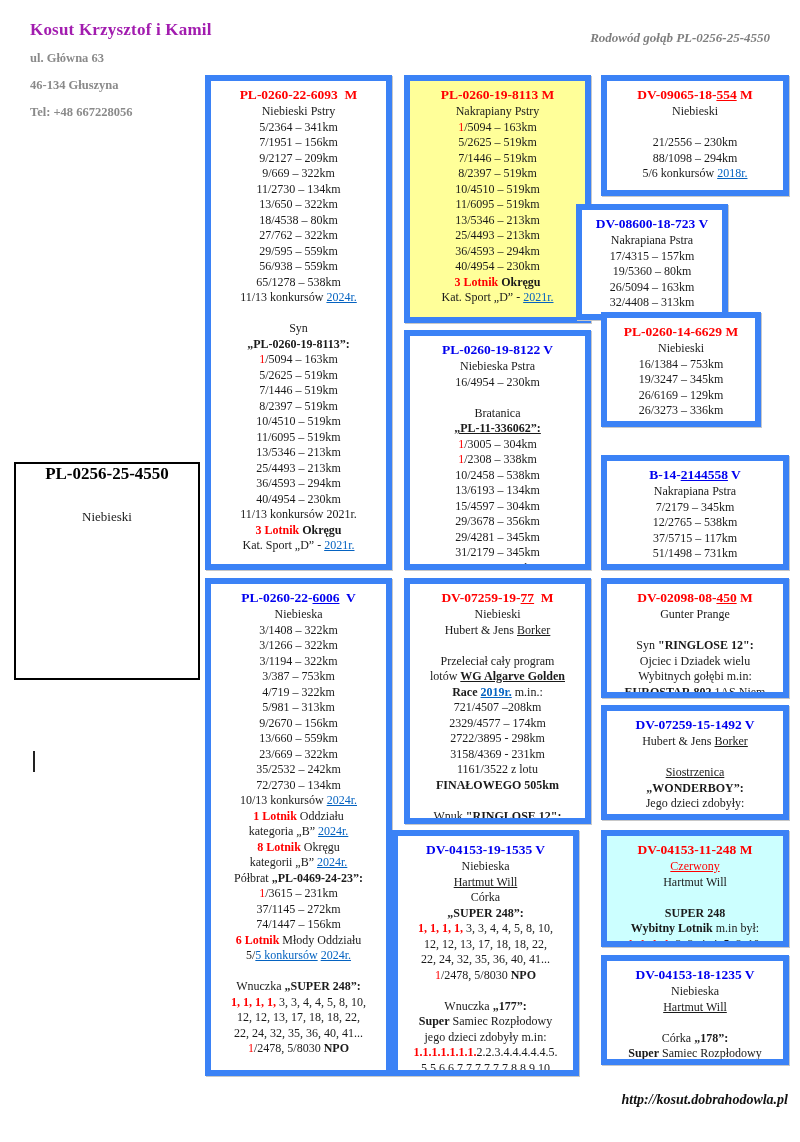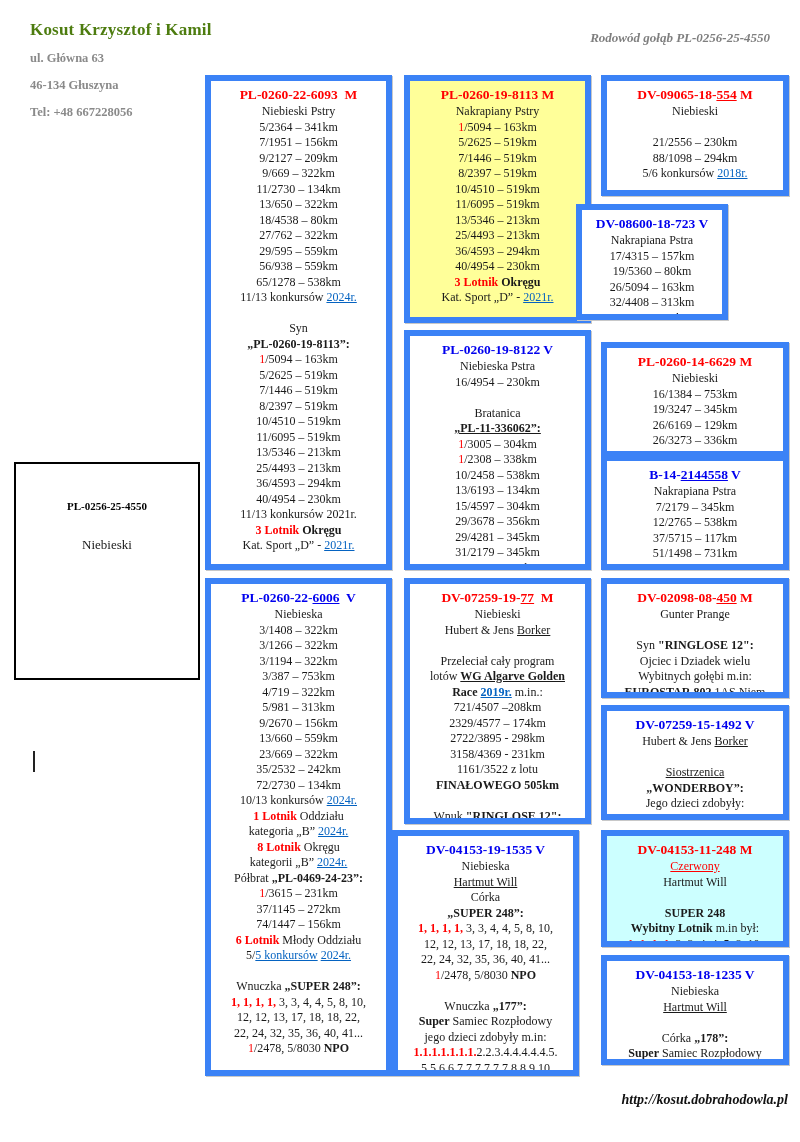--- a/index.html
+++ b/index.html
@@ -1,28 +1,28 @@
 <!DOCTYPE html>
 <html style="--male: #FF0000; --female: #0000EE; --link: #0563C1; --highlight-yellow: #FFFF99; --highlight-cyan: #CCFFFF;"><head>
 <meta charset="utf-8">
 <style>
   *{box-sizing:border-box}
   body{margin:0;background:#ffffff}
   .page{position:relative;width:800px;height:1142px;background:#fff;
         font-family:"Liberation Serif",serif;color:#1a1a1a;overflow:hidden}
 
   .owner{position:absolute;left:30px;top:20px}
-  .owner-name{font-size:17px;font-weight:bold;color:#4d7c0f;letter-spacing:.2px}
+  .owner-name{font-size:17px;font-weight:bold;color:#a21caf;letter-spacing:.2px}
   .owner-line{font-size:12.5px;font-weight:bold;color:#8a8a8a;line-height:17px;margin-top:10px}
   .doc-title{position:absolute;right:30px;top:30px;font-size:13px;font-weight:bold;
              font-style:italic;color:#7f7f7f}
 
   .subject{position:absolute;left:14px;top:462px;width:186px;height:218px;
            border:2px solid #000;text-align:center;background:#fff}
-  .subject-ring{margin-top:36px;font-size:11px;font-weight:bold;color:#000}
+  .subject-ring{font-size:17px;font-weight:bold;color:#000}
   .subject-color{margin-top:25px;font-size:13px}
 
   .cursor{position:absolute;left:33px;top:751px;width:2px;height:21px;background:#222}
 
   .footer-url{position:absolute;right:12px;top:1092px;font-size:14px;
               font-weight:bold;font-style:italic;color:#111}
 
   .pbox{position:absolute;border:6px solid #3b82f6;background:#fff;text-align:center;
         overflow:hidden;box-shadow:1px 1px 0 #c8c8c8}
   .pbox.bg-yellow{background:var(--highlight-yellow,#ffff99)}
@@ -39,21 +39,21 @@
   .link{color:var(--link,#0563c1);text-decoration:underline}
 
   .b0{left:205px;top:75px;width:187px;height:495px}
   .b1{left:205px;top:578px;width:187px;height:498px}
   .b2{left:404px;top:75px;width:187px;height:248px}
   .b3{left:404px;top:330px;width:187px;height:240px}
   .b4{left:404px;top:578px;width:187px;height:246px}
   .b5{left:392px;top:830px;width:187px;height:246px}
   .b6{left:601px;top:75px;width:188px;height:121px}
   .b7{left:576px;top:204px;width:152px;height:116px}
-  .b8{left:601px;top:342px;width:188px;height:115px}
+  .b8{left:601px;top:312px;width:160px;height:115px}
   .b9{left:601px;top:455px;width:188px;height:115px}
   .b10{left:601px;top:578px;width:188px;height:120px}
   .b11{left:601px;top:705px;width:188px;height:115px}
   .b12{left:601px;top:830px;width:188px;height:117px}
   .b13{left:601px;top:955px;width:188px;height:110px}
 </style>
 </head>
 <body>
 
 <div class="page">

